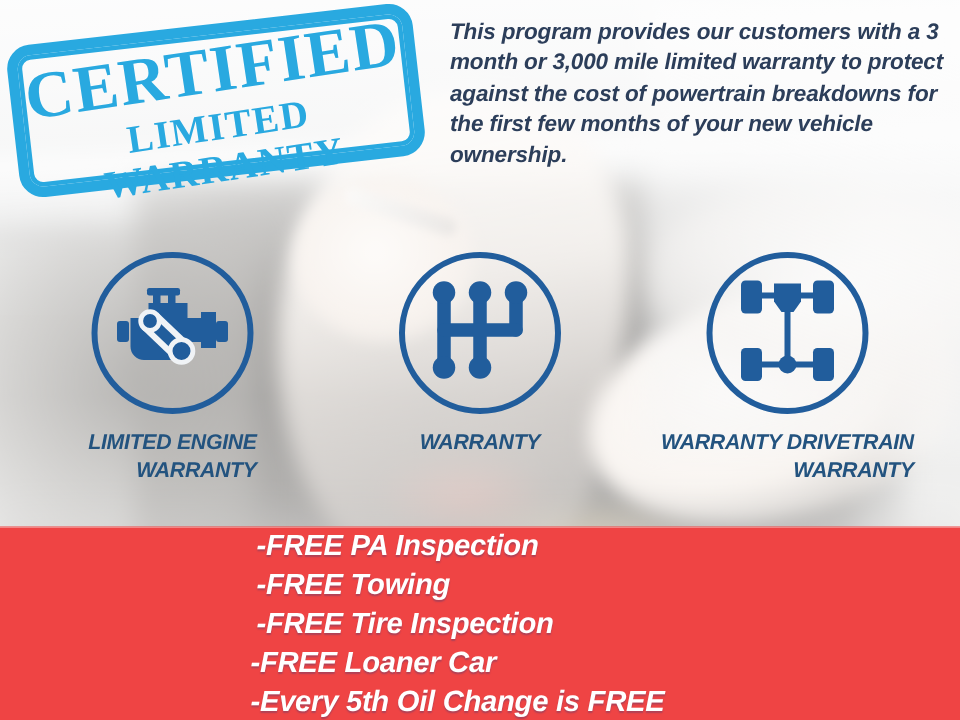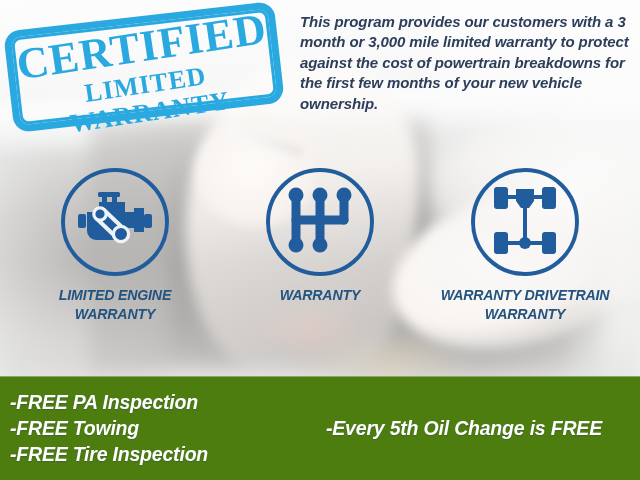--- a/index.html
+++ b/index.html
@@ -137,31 +137,32 @@
     display:flex;justify-content:space-between;
     padding:0 22px;box-sizing:border-box;
   }
   .feature{width:186px;display:flex;flex-direction:column;align-items:center;}
   .circle{
     width:108px;height:108px;border-radius:50%;
     border:4px solid #215d9c;box-sizing:border-box;
     display:flex;align-items:center;justify-content:center;
   }
   .feat-label{
-    margin-top:10px;text-align:center;
+    margin-top:10px;text-align:right;
     color:#23537f;font-style:italic;font-weight:bold;
     font-size:14.2px;line-height:19px;letter-spacing:-.2px;
   }
 
   
   #perks{
-    position:absolute;left:0;bottom:0;width:640px;height:104px;
-    background:#4d7c0f;
+    position:absolute;left:0;bottom:0;width:640px;height:129px;
+    background:#ef4444;
     display:flex;align-items:center;
     box-shadow:inset 0 1px 0 rgba(255,255,255,.35);
+    flex-direction:column;
   }
   .perk-col{box-sizing:border-box;}
   .perk-col.left{width:318px;padding-left:10px;}
   .perk-col.right{width:322px;padding-left:8px;}
   .perk{
     color:#ffffff;font-style:italic;font-weight:bold;
     font-size:19.5px;line-height:26px;letter-spacing:-.2px;
     white-space:nowrap;
     text-shadow:0 1px 1px rgba(30,60,130,.30);
   }
@@ -282,17 +283,18 @@
 
   </div>
 
   <div id="perks">
     <div class="perk-col left">
       <div class="perk">-FREE PA Inspection</div>
       <div class="perk">-FREE Towing</div>
       <div class="perk">-FREE Tire Inspection</div>
     </div>
     <div class="perk-col right">
+      <div class="perk">-FREE Loaner Car</div>
       <div class="perk">-Every 5th Oil Change is FREE</div>
     </div>
   </div>
 
 </div>
 
 </body></html>

